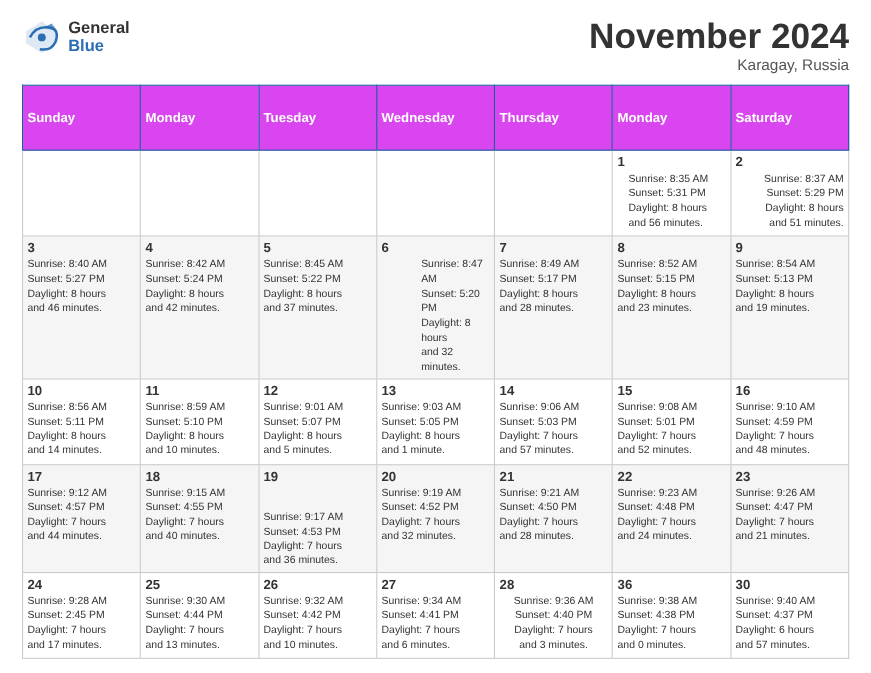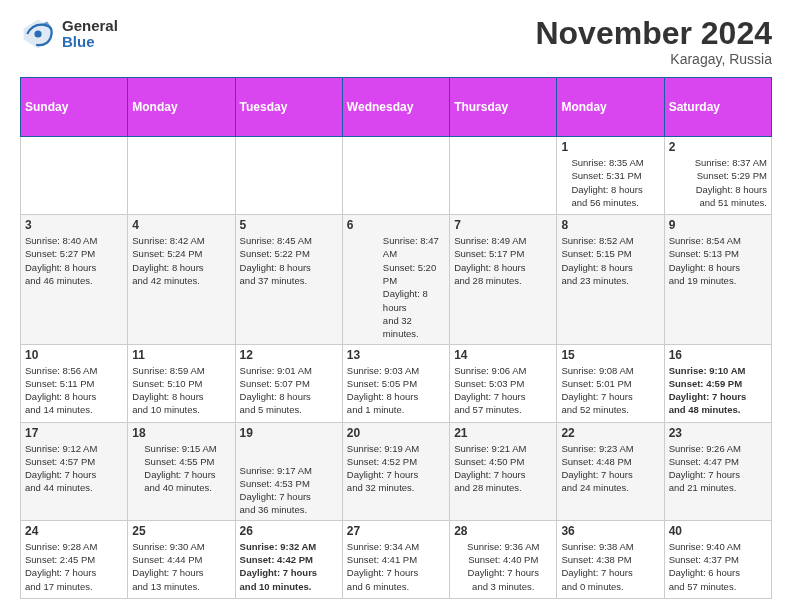--- a/index.html
+++ b/index.html
@@ -244,37 +244,37 @@
           </td>
           <td>
             <span class="day-num">15</span>
             <div class="day-info" style="white-space: pre-line;">Sunrise: 9:08 AM
 Sunset: 5:01 PM
 Daylight: 7 hours
 and 52 minutes.</div>
           </td>
           <td>
             <span class="day-num">16</span>
-            <div class="day-info" style="white-space: pre-line; font-weight: bold;">Sunrise: 9:10 AM
+            <div class="day-info" style="white-space: pre-line;">Sunrise: 9:10 AM
 Sunset: 4:59 PM
 Daylight: 7 hours
 and 48 minutes.</div>
           </td>
         </tr>
         <tr>
           <td>
             <span class="day-num">17</span>
             <div class="day-info" style="white-space: pre-line;">Sunrise: 9:12 AM
 Sunset: 4:57 PM
 Daylight: 7 hours
 and 44 minutes.</div>
           </td>
           <td>
             <span class="day-num">18</span>
-            <div class="day-info" style="white-space: pre-line; margin-left: 12px;">Sunrise: 9:15 AM
+            <div class="day-info" style="white-space: pre-line;">Sunrise: 9:15 AM
 Sunset: 4:55 PM
 Daylight: 7 hours
 and 40 minutes.</div>
           </td>
           <td>
             <span class="day-num">19</span>
             <div class="day-info" style="white-space: pre-line; margin-top: 24px;">Sunrise: 9:17 AM
 Sunset: 4:53 PM
 Daylight: 7 hours
 and 36 minutes.</div>
@@ -318,21 +318,21 @@
           </td>
           <td>
             <span class="day-num">25</span>
             <div class="day-info" style="white-space: pre-line;">Sunrise: 9:30 AM
 Sunset: 4:44 PM
 Daylight: 7 hours
 and 13 minutes.</div>
           </td>
           <td>
             <span class="day-num">26</span>
-            <div class="day-info" style="white-space: pre-line; font-weight: bold;">Sunrise: 9:32 AM
+            <div class="day-info" style="white-space: pre-line;">Sunrise: 9:32 AM
 Sunset: 4:42 PM
 Daylight: 7 hours
 and 10 minutes.</div>
           </td>
           <td>
             <span class="day-num">27</span>
             <div class="day-info" style="white-space: pre-line;">Sunrise: 9:34 AM
 Sunset: 4:41 PM
 Daylight: 7 hours
 and 6 minutes.</div>
@@ -345,21 +345,21 @@
 and 3 minutes.</div>
           </td>
           <td>
             <span class="day-num">36</span>
             <div class="day-info" style="white-space: pre-line;">Sunrise: 9:38 AM
 Sunset: 4:38 PM
 Daylight: 7 hours
 and 0 minutes.</div>
           </td>
           <td>
-            <span class="day-num">40</span>
+            <span class="day-num">30</span>
             <div class="day-info" style="white-space: pre-line;">Sunrise: 9:40 AM
 Sunset: 4:37 PM
 Daylight: 6 hours
 and 57 minutes.</div>
           </td>
         </tr>
       </tbody>
   </table>
 </div>
 

